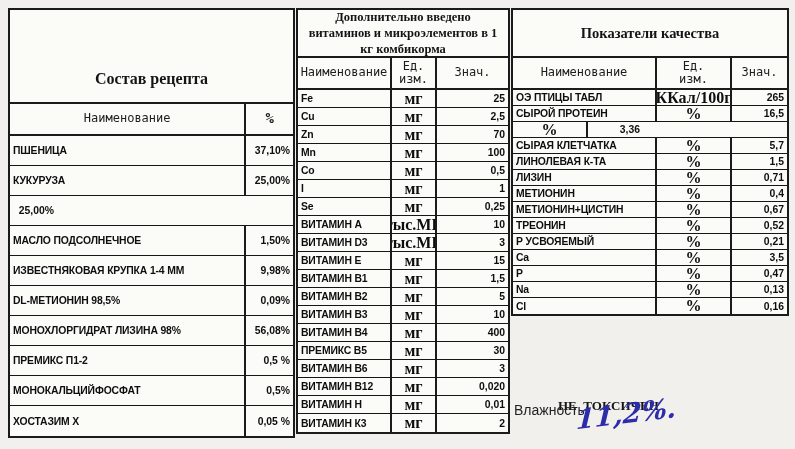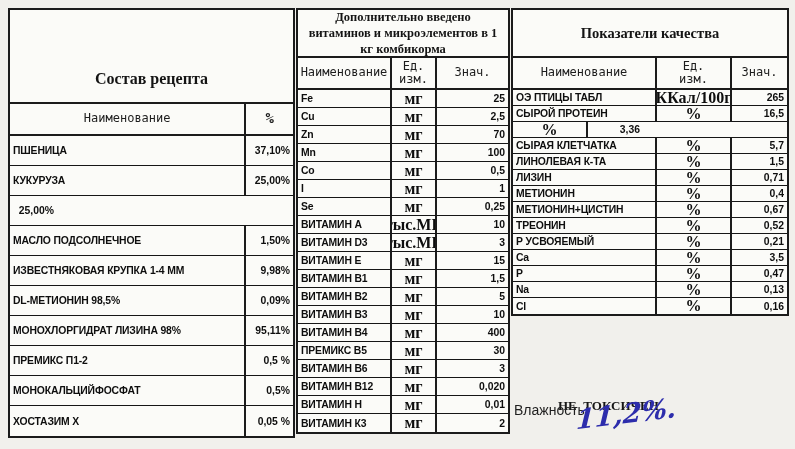--- a/index.html
+++ b/index.html
@@ -113,21 +113,21 @@
         <div class="trow">
           <div class="cell c-name">ИЗВЕСТНЯКОВАЯ КРУПКА 1-4 ММ</div>
           <div class="cell c-percent">9,98%</div>
         </div>
         <div class="trow">
           <div class="cell c-name">DL-МЕТИОНИН 98,5%</div>
           <div class="cell c-percent">0,09%</div>
         </div>
         <div class="trow">
           <div class="cell c-name">МОНОХЛОРГИДРАТ ЛИЗИНА 98%</div>
-          <div class="cell c-percent">95,11%</div>
+          <div class="cell c-percent">56,08%</div>
         </div>
         <div class="trow">
           <div class="cell c-name">ПРЕМИКС П1-2</div>
           <div class="cell c-percent">0,5 %</div>
         </div>
         <div class="trow">
           <div class="cell c-name">МОНОКАЛЬЦИЙФОСФАТ</div>
           <div class="cell c-percent">0,5%</div>
         </div>
         <div class="trow">

